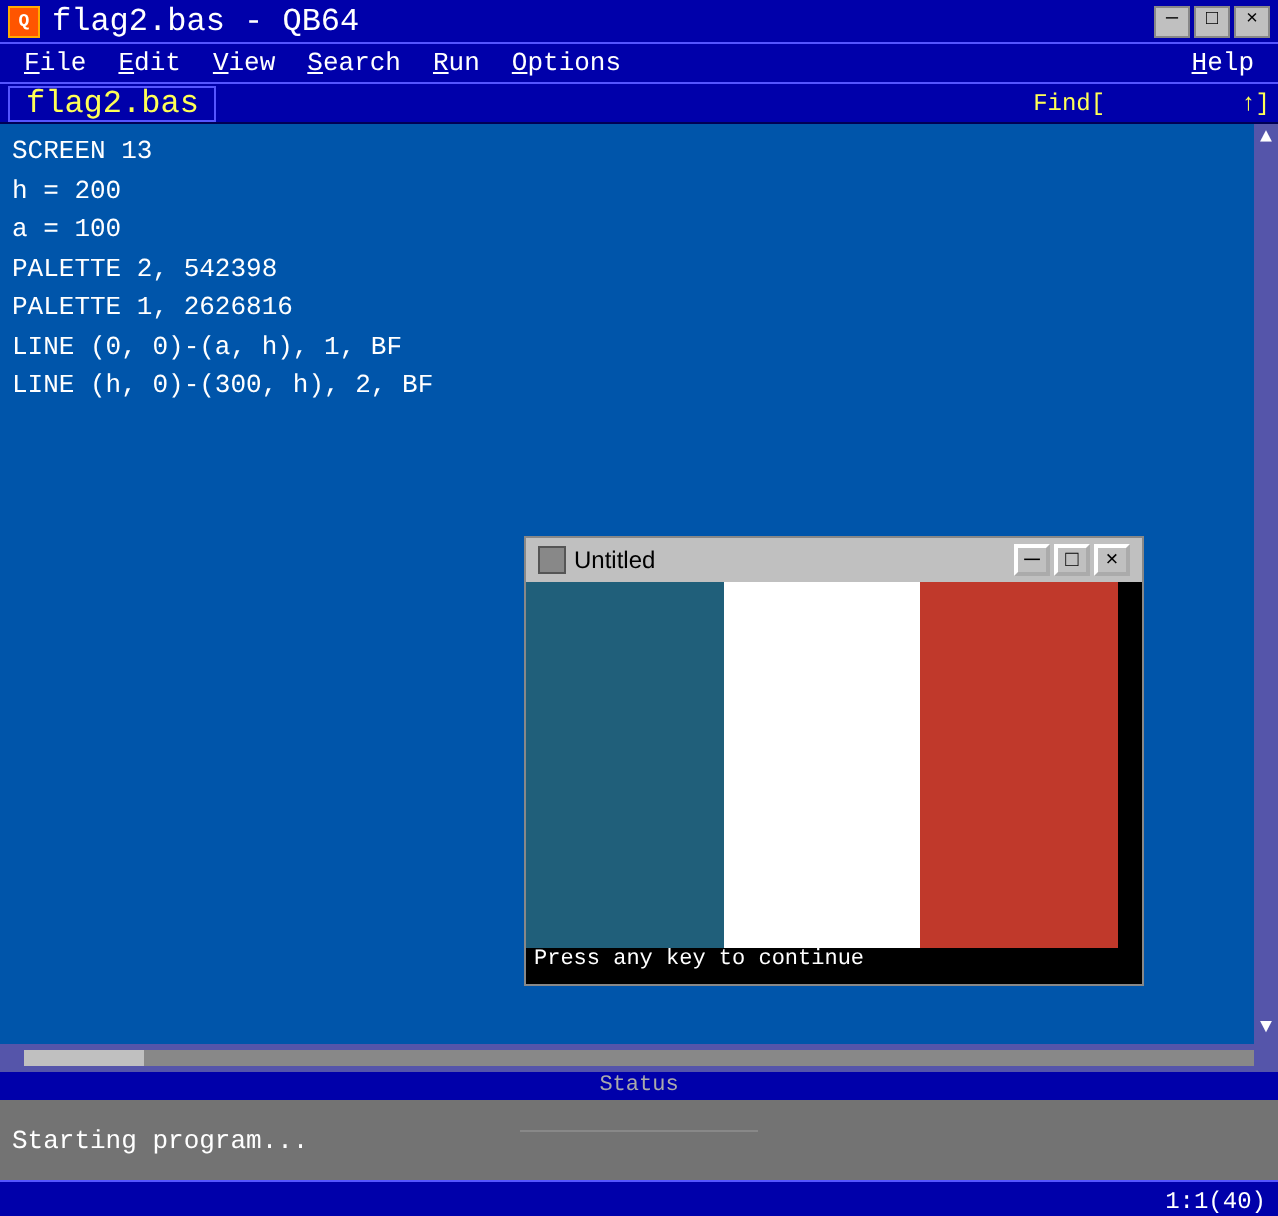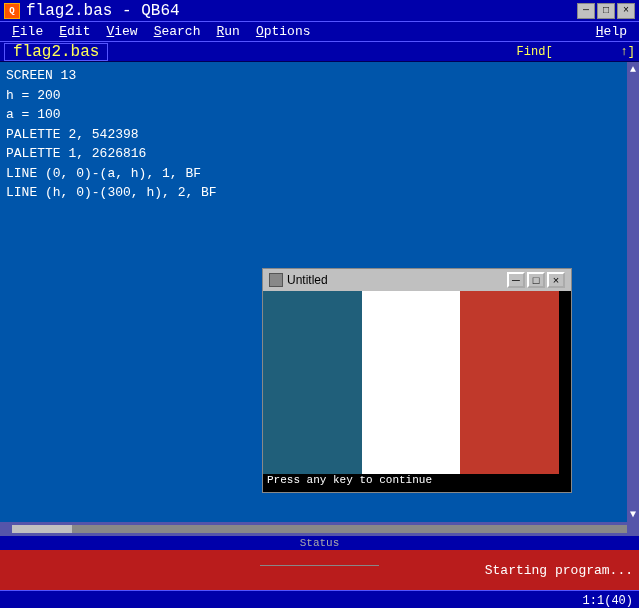--- a/index.html
+++ b/index.html
@@ -197,28 +197,27 @@
     #status-label {
       color: #aaaaaa;
       font-size: 11px;
       border-top: 1px solid #888;
       border-bottom: 1px solid #888;
       padding: 16px 40px;
     }
 
     
     #console-area {
-      background: #b91c1c;
+      background: #737373;
       color: #ffffff;
       padding: 4px 6px;
       height: 40px;
       font-size: 13px;
       display: flex;
       align-items: center;
-      justify-content: flex-end;
     }
 
     
     #bottom-bar {
       background: #0000aa;
       color: #ffffff;
       height: 20px;
       display: flex;
       align-items: center;
       justify-content: flex-end;

